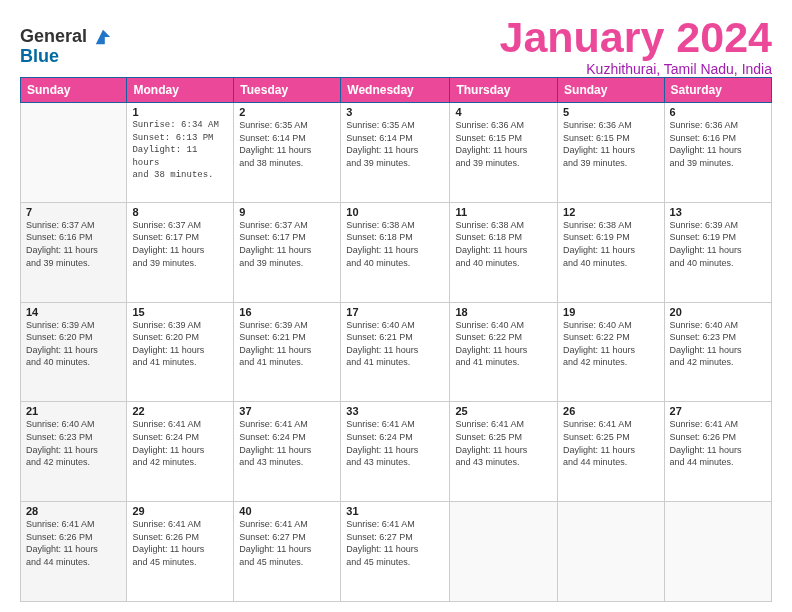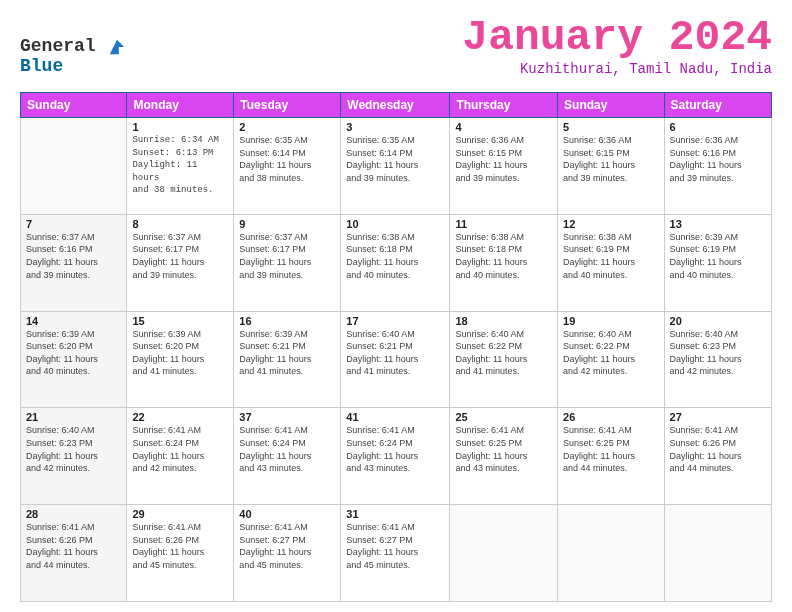--- a/index.html
+++ b/index.html
@@ -13,23 +13,22 @@
     .page {
       width: 792px;
       height: 612px;
       padding: 16px 20px 10px 20px;
       display: flex;
       flex-direction: column;
     }
     .header {
       display: flex;
       justify-content: space-between;
-      align-items: flex-end;
-      margin-bottom: 15px;
-      font-family: Liberation Mono, monospace;
+      align-items: center;
+      margin-bottom: 0;
     }
     .logo {
       display: flex;
       align-items: center;
     }
     .logo-text {
       font-size: 18px;
       font-weight: bold;
       line-height: 1.1;
     }
@@ -53,21 +52,21 @@
       font-size: 14px;
       color: #a21caf;
       margin-top: 2px;
     }
     .calendar {
       width: 100%;
       border-collapse: collapse;
       flex: 1;
     }
     .calendar thead tr th {
-      background: #d946ef;
+      background: #ec4899;
       color: #fff;
       font-size: 12px;
       font-weight: bold;
       padding: 5px 6px;
       text-align: left;
       border: 1px solid #1a5fa0;
     }
     .calendar tbody tr td {
       border: 1px solid #ccc;
       vertical-align: top;
@@ -296,21 +295,21 @@
 and 42 minutes.</div>
           </td>
           <td>
             <div class="day-number">37</div>
             <div class="day-info" style="white-space: pre-line;">Sunrise: 6:41 AM
 Sunset: 6:24 PM
 Daylight: 11 hours
 and 43 minutes.</div>
           </td>
           <td>
-            <div class="day-number">41</div>
+            <div class="day-number">33</div>
             <div class="day-info" style="white-space: pre-line;">Sunrise: 6:41 AM
 Sunset: 6:24 PM
 Daylight: 11 hours
 and 43 minutes.</div>
           </td>
           <td>
             <div class="day-number">25</div>
             <div class="day-info" style="white-space: pre-line;">Sunrise: 6:41 AM
 Sunset: 6:25 PM
 Daylight: 11 hours

